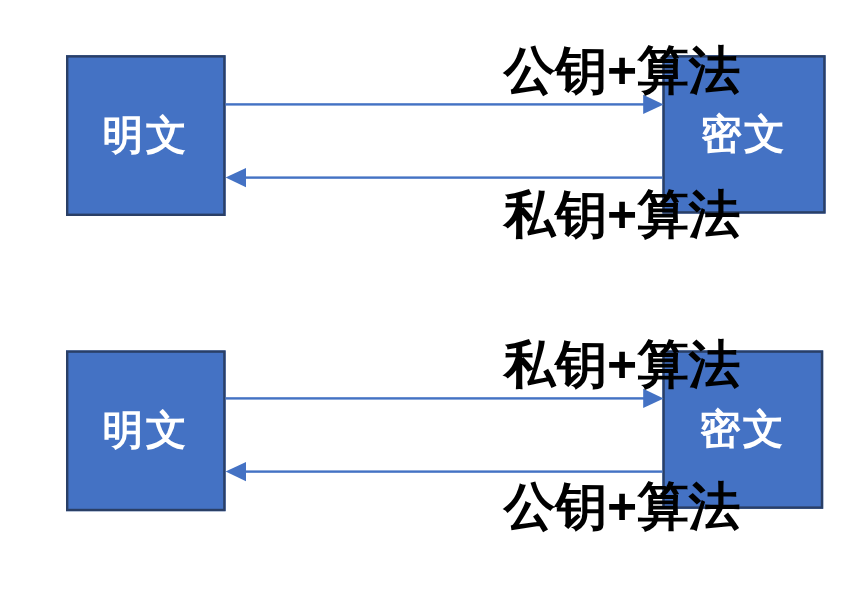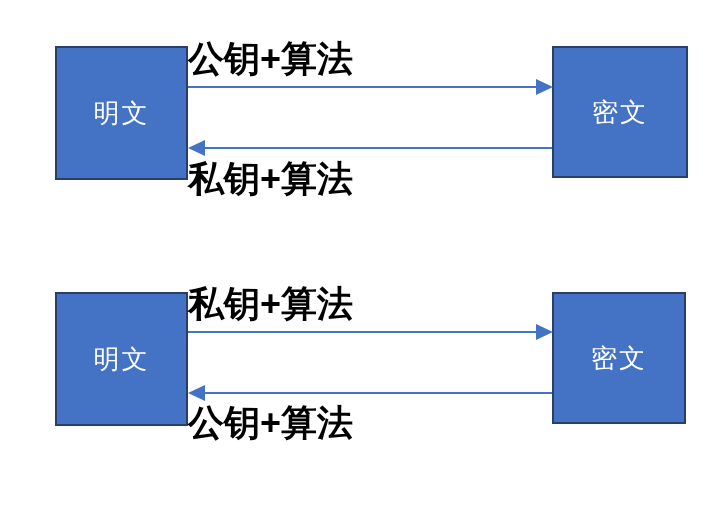--- a/index.html
+++ b/index.html
@@ -21,44 +21,45 @@
   }
   .box {
     position: absolute;
     box-sizing: border-box;
     background: var(--box-fill);
     border: 2px solid var(--box-border);
     color: var(--box-text);
     display: flex;
     align-items: center;
     justify-content: center;
-    font-size: 26px;
+    font-size: 34px;
     letter-spacing: 2px;
+    font-weight: bold;
   }
   .arrow-line {
     position: absolute;
     height: 2px;
     background: var(--arrow);
   }
   .arrow-head {
     position: absolute;
     width: 0;
     height: 0;
     border-top: 8px solid transparent;
     border-bottom: 8px solid transparent;
   }
   .arrow-head.right { border-left: 17px solid var(--arrow); }
   .arrow-head.left  { border-right: 17px solid var(--arrow); }
   .arrow-label {
     position: absolute;
     left: 188px;
     width: 429px;
-    text-align: left;
+    text-align: right;
     color: var(--label-text);
-    font-size: 36px;
+    font-size: 43px;
     font-weight: 700;
     line-height: 38px;
     white-space: nowrap;
   }
   
   .s1-left-box  { left: 55px;  top: 46px;  width: 133px; height: 134px; }
   .s1-right-box { left: 552px; top: 46px;  width: 136px; height: 132px; }
   .s1-fwd-line  { left: 188px; top: 86px;  width: 350px; }
   .s1-fwd-head  { left: 536px; top: 79px; }
   .s1-fwd-label { top: 40px; }

